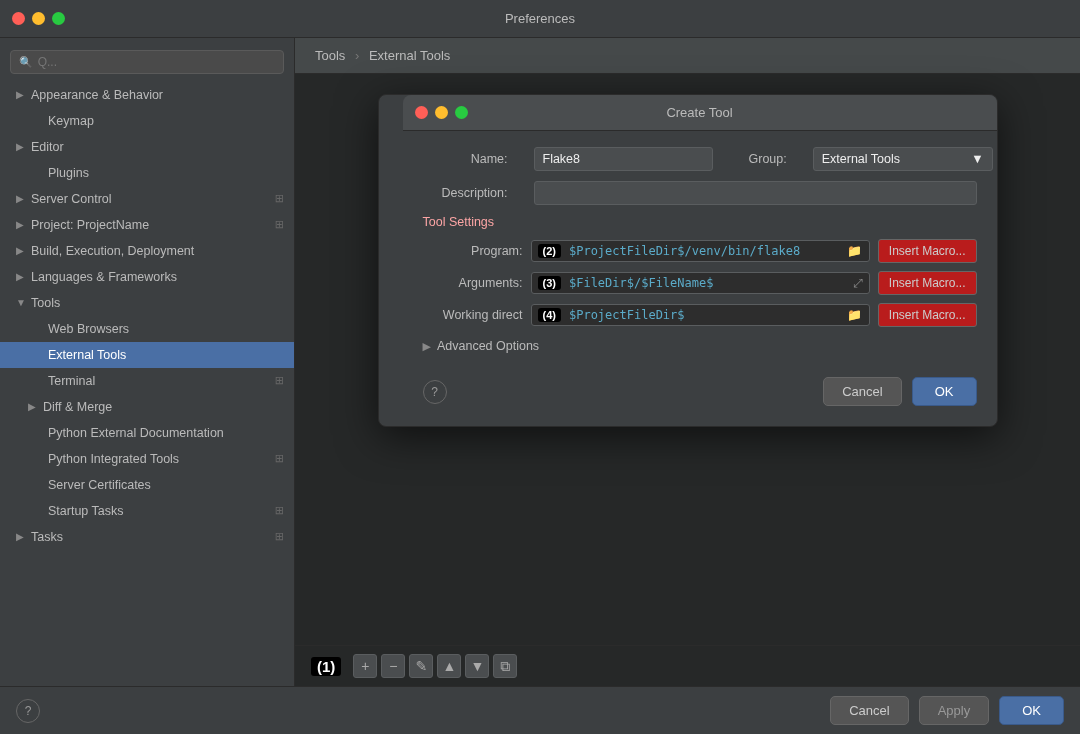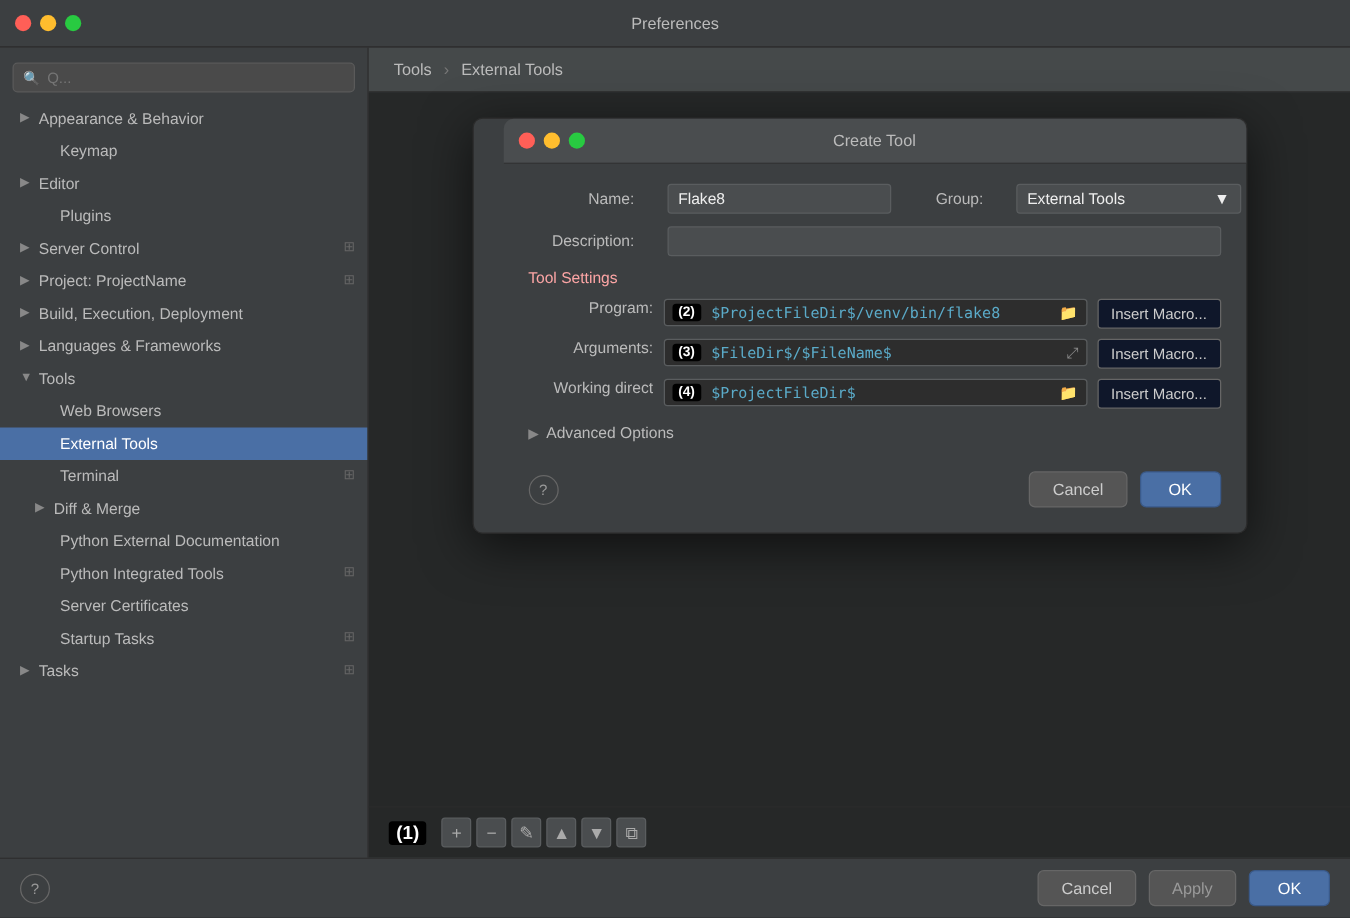--- a/index.html
+++ b/index.html
@@ -214,21 +214,21 @@
     }
 
     .section-title {
       color: #fca5a5;
       font-size: 12.5px;
       margin: 8px 0 10px 0;
     }
 
     .tool-settings-row {
       display: flex;
-      align-items: flex-start;
+      align-items: center;
       margin-bottom: 8px;
       gap: 8px;
     }
     .tool-label {
       color: #bbbbbb;
       font-size: 12.5px;
       min-width: 100px;
       text-align: right;
       flex-shrink: 0;
     }
@@ -255,21 +255,21 @@
       font-weight: bold;
       border-radius: 3px;
       padding: 1px 5px;
       margin-right: 4px;
     }
     .tool-input-icon {
       color: #888;
       font-size: 12px;
     }
     .insert-macro-btn {
-      background: #0f172a;
+      background: #b91c1c;
       border: 1px solid #666;
       border-radius: 3px;
       padding: 4px 10px;
       color: #cccccc;
       font-size: 12px;
       cursor: pointer;
       white-space: nowrap;
     }
 
     .advanced-options {

